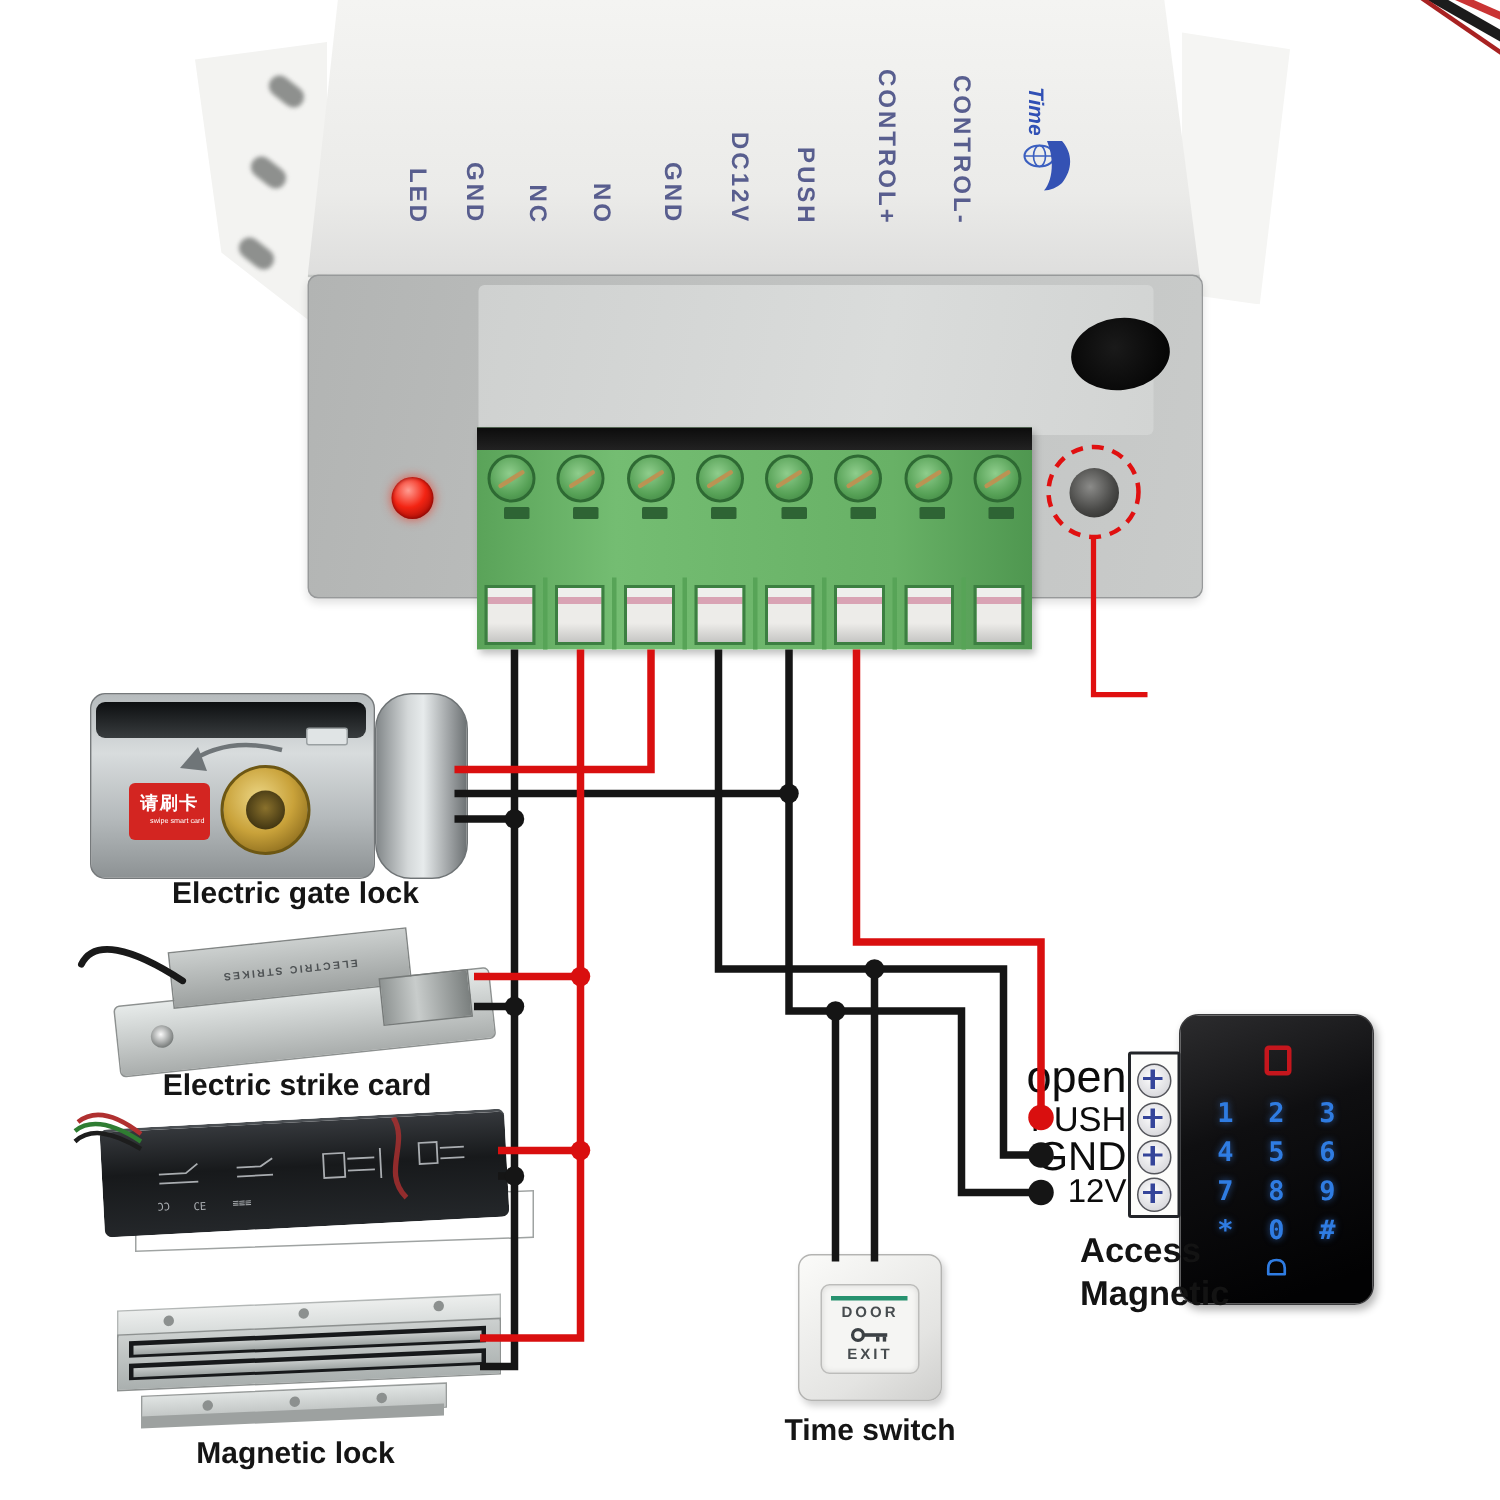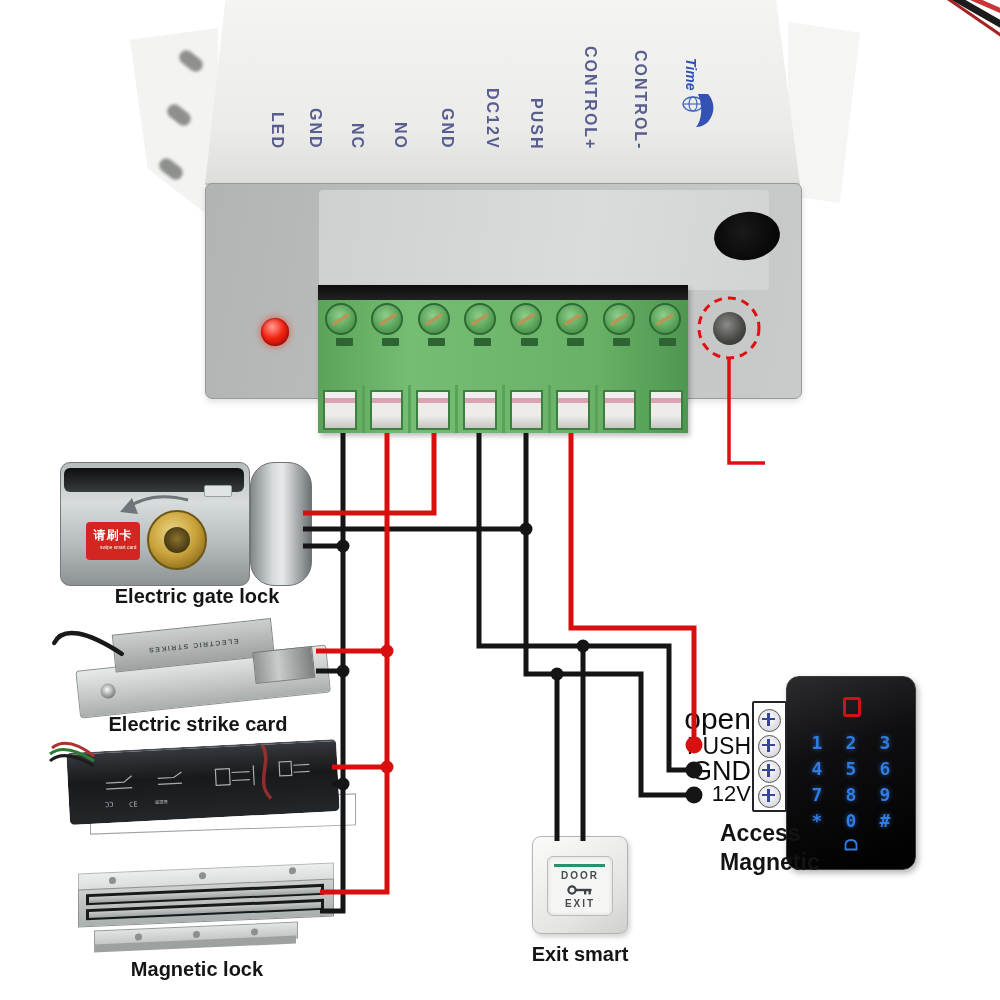--- a/index.html
+++ b/index.html
@@ -461,17 +461,17 @@
 
     <g>
       <circle cx="729" cy="328" r="30" fill="none" stroke="#e01010" stroke-width="3" stroke-dasharray="8 6"></circle>
       <path d="M729,359 L729,463 L765,463" fill="none" stroke="#e01010" stroke-width="3.5"></path>
     </g>
   </svg>
 
   <div class="abs caption" style="left:47px;top:585px;width:300px;">Electric gate lock</div>
   <div class="abs caption" style="left:48px;top:713px;width:300px;">Electric strike card</div>
   <div class="abs caption" style="left:47px;top:958px;width:300px;">Magnetic lock</div>
-  <div class="abs caption" style="left:505px;top:943px;width:150px;">Exit smart</div>
+  <div class="abs caption" style="left:505px;top:943px;width:150px;">Time switch</div>
   <div class="acc-cap" style="top:820px;">Access</div>
   <div class="acc-cap" style="top:849px;">Magnetic</div>
 
 </div>
 
 </body></html>

